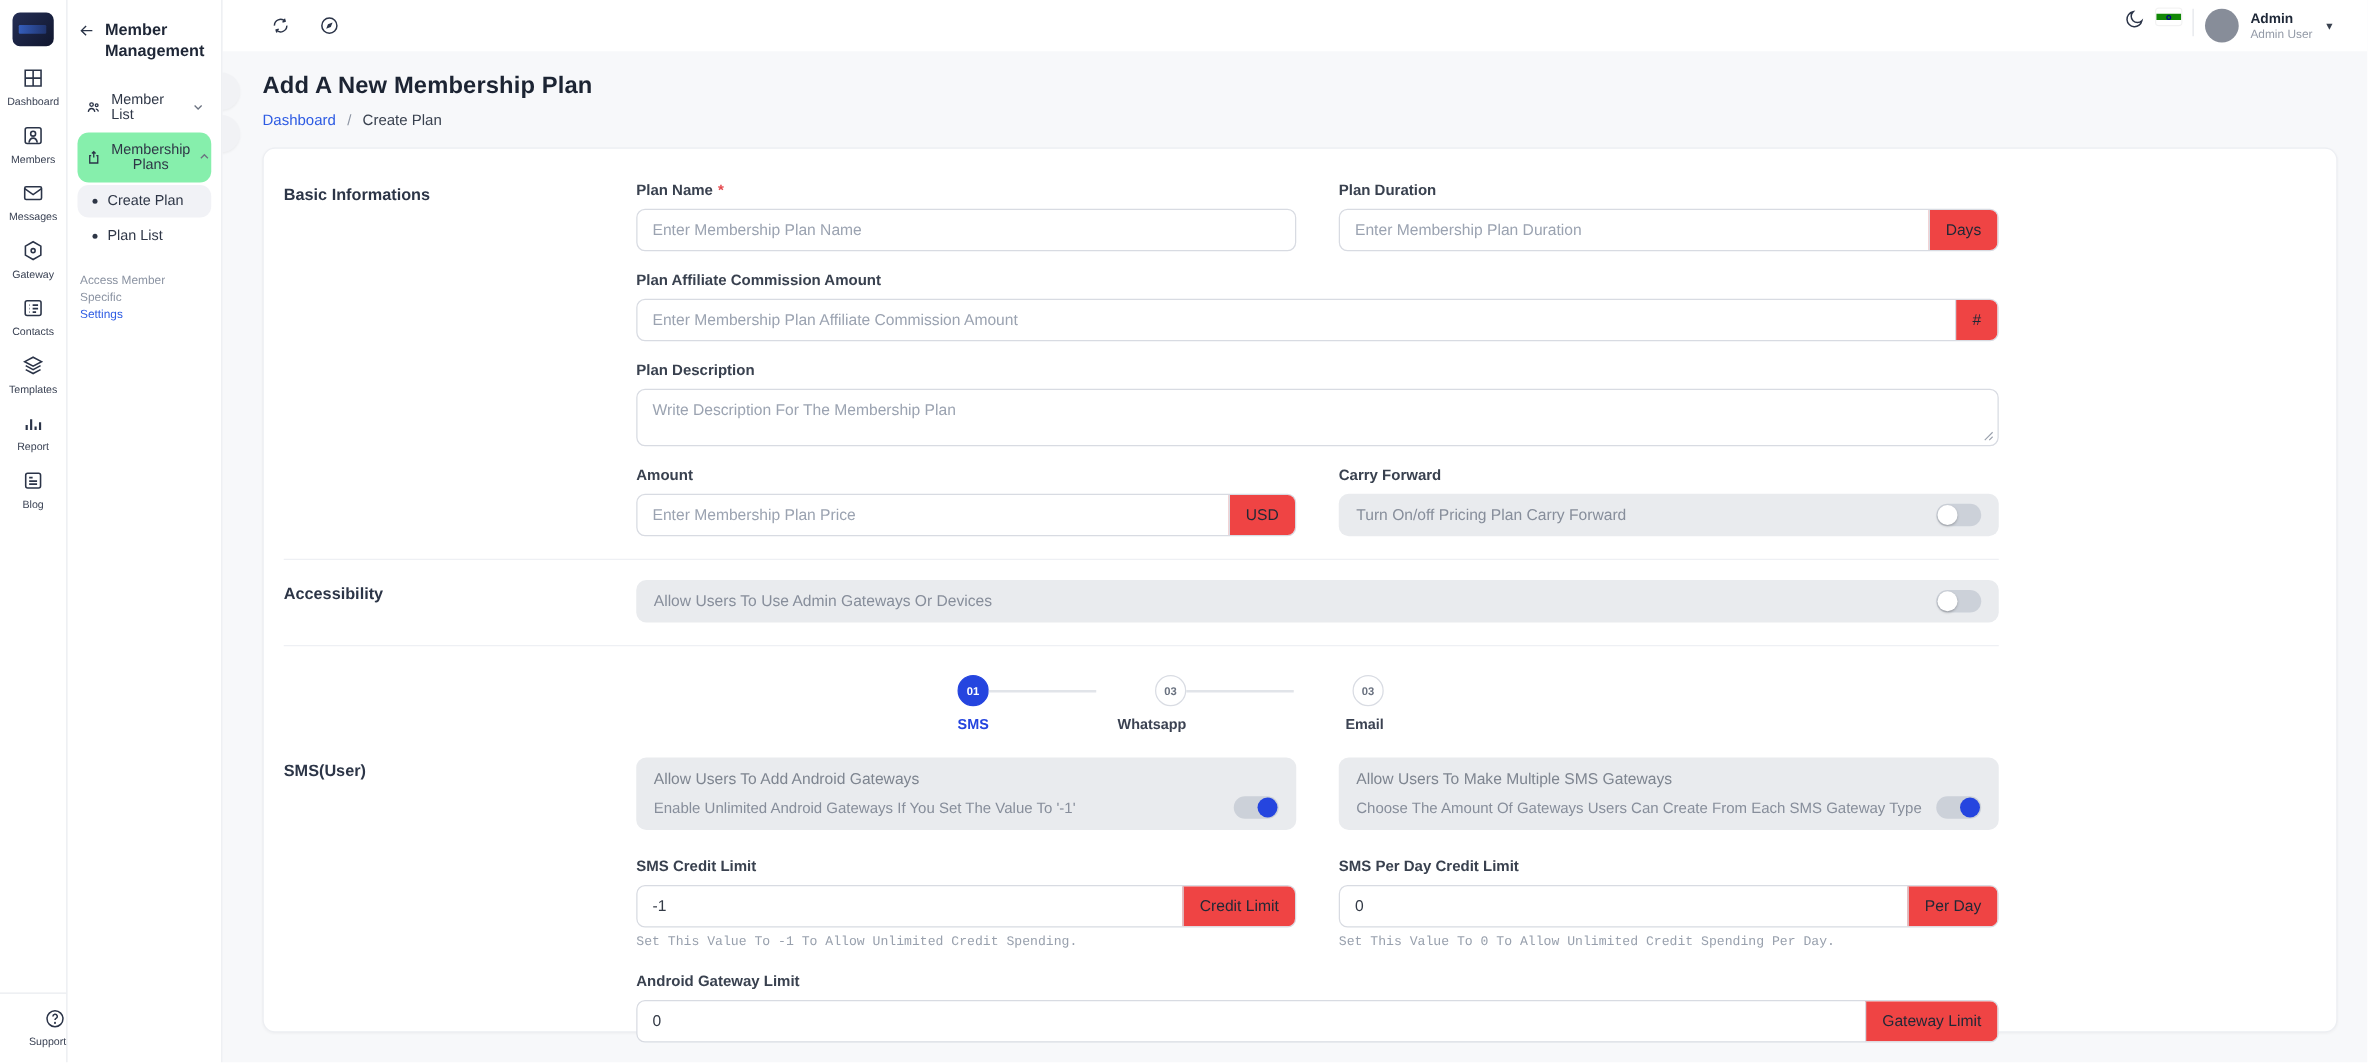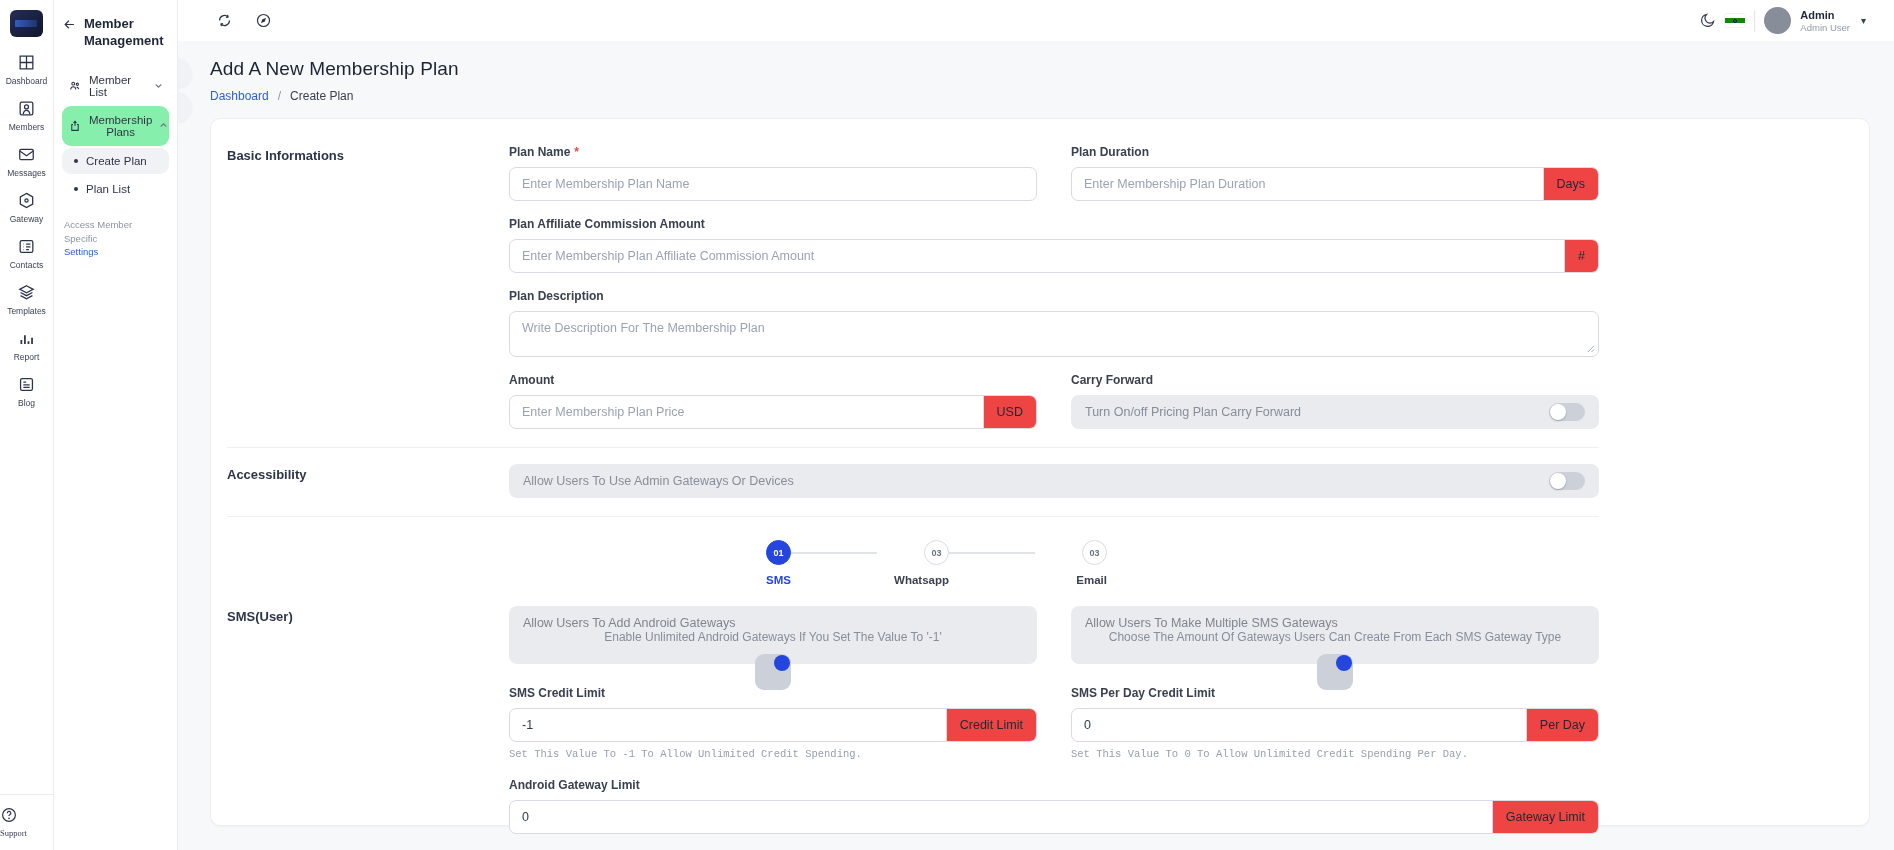--- a/index.html
+++ b/index.html
@@ -7,21 +7,21 @@
   body { font-family:"Liberation Sans", sans-serif; display:flex; background:#fff; color:#2c3547; }
   svg { display:block; }
 
   
   .rail { width:54px; flex:0 0 54px; background:#fff; border-right:1px solid #e9ebef; display:flex; flex-direction:column; align-items:center; z-index:5; }
   .rail-logo { width:33px; height:27px; border-radius:6px; margin:10px 0 16px; background:linear-gradient(135deg,#242e55,#10162e); position:relative; overflow:hidden; }
   .rail-logo::after { content:""; position:absolute; left:5px; top:10px; width:22px; height:7px; background:linear-gradient(90deg,#3a6bd8,#233a7a); opacity:.8; border-radius:1px; }
   .rail-item { display:flex; flex-direction:column; align-items:center; gap:4px; margin-bottom:13px; cursor:pointer; }
   .rail-item .rlabel { font-size:8.5px; color:#3a4254; }
   .rail-spacer { flex:1; }
-  .rail-support { width:100%; border-top:1px solid #e9ebef; padding:11px 0 12px; display:flex; flex-direction:column; align-items:flex-start; gap:4px;font-family:Liberation Serif, serif; }
+  .rail-support { width:100%; border-top:1px solid #e9ebef; padding:11px 0 12px; display:flex; flex-direction:column; align-items:flex-end; gap:4px; }
 
   
   .sidebar { width:124px; flex:0 0 124px; background:#fff; border-right:1px solid #e9ebef; padding:16px 8px 0 8px; z-index:4; }
   .sb-head { display:flex; gap:7px; margin-bottom:16px; align-items:flex-start; }
   .sb-title { font-size:13px; font-weight:bold; color:#1e2636; line-height:1.3; }
   .sb-item { display:flex; align-items:center; gap:7px; font-size:11.5px; color:#2e3646; padding:8px 6px; border-radius:9px; cursor:pointer; }
   .sb-item.hl { background:#86efac;text-align:center; }
   .sb-item .sb-item-label { flex:1; }
   .sb-sub { display:flex; align-items:center; gap:8px; font-size:11.5px; color:#2e3646; padding:7px 6px 7px 12px; border-radius:9px; cursor:pointer; margin-top:2px; }
   .sb-sub.active { background:#f1f2f6; }
@@ -30,33 +30,33 @@
   .sb-link { font-size:9.5px; color:#2d5be3; padding:0 2px; cursor:pointer; }
 
   
   .main { flex:1; display:flex; flex-direction:column; background:#f7f8fa; position:relative; }
   .fab-peek { position:absolute; left:-16px; width:30px; height:30px; border-radius:50%; background:#f1f2f5; box-shadow:0 1px 2px rgba(0,0,0,.05); z-index:0; }
   .fab-peek.p1 { top:58px; } .fab-peek.p2 { top:92px; }
 
   .topbar { height:41px; flex:0 0 41px; background:#fff; display:flex; align-items:center; padding:0 28px 0 38px; }
   .top-icons { display:flex; gap:22px; align-items:center; }
   .tico { cursor:pointer; }
-  .top-right { margin-left:auto; display:flex; align-items:center; gap:9px; }
+  .top-right { margin-left:auto; display:flex; align-items:flex-start; gap:9px; }
   .flag { width:20px; height:13px; border-radius:2px; overflow:hidden; position:relative; box-shadow:0 0 0 1px rgba(0,0,0,.05); }
   .flag .s1 { height:4.4px; background:#ff9933; } .flag .s2 { height:4.3px; background:#fff; } .flag .s3 { height:4.3px; background:#128807; }
   .flag .chakra { position:absolute; left:8px; top:4.7px; width:4px; height:4px; border-radius:50%; border:1px solid #000080; }
   .vdiv { width:1px; height:22px; background:#e3e6ea; }
   .user { display:flex; align-items:center; gap:9px; cursor:pointer; }
   .avatar { width:27px; height:27px; border-radius:50%; background:#878d99; }
   .uname { font-size:11px; font-weight:bold; color:#1f2838; }
   .urole { font-size:9.5px; color:#939aa7; margin-top:1px; }
   .caret { font-size:10px; color:#39414f; margin-left:2px; }
 
   .content { flex:1; padding:17px 24px 0 32px; position:relative; z-index:1; }
-  .page-title { font-size:19px; font-weight:normal; color:#1c2433; letter-spacing:.1px; }
+  .page-title { font-size:19px; font-weight:bold; color:#1c2433; letter-spacing:.1px; }
   .breadcrumb { display:flex; gap:9px; align-items:center; margin:9px 0 15px; font-size:12px; }
   .bc-link { color:#2d5be3; cursor:pointer; }
   .bc-sep { color:#8d95a3; }
   .bc-cur { color:#39414f; }
 
   
   .card { background:#fff; border:1px solid #eceef2; border-radius:10px; padding:26px 16px 20px; box-shadow:0 1px 2px rgba(16,24,40,.03); height:708px; }
   .card-inner { width:1372px; }
   .frow { display:flex; }
   .flabel { width:282px; flex:0 0 282px; font-size:13px; font-weight:bold; color:#2c3547; padding-top:3px; }
@@ -70,21 +70,21 @@
   .igroup input::placeholder, textarea::placeholder { color:#9ba3b1; }
   .suffix { border-left:1px solid #d8dbe2; display:flex; align-items:center; padding:0 13px; font-size:12.5px; font-weight:500; color:#1f2836; background:#ef4444; white-space:nowrap; }
   .tarea-wrap { position:relative; }
   textarea { width:100%; height:46px; border:1px solid #d8dbe2; border-radius:7px; padding:9px 12px; font-size:12.5px; color:#333a46; font-family:"Liberation Sans", sans-serif; resize:none; outline:none; display:block; }
   .resize-h { position:absolute; right:4px; bottom:4px; }
   .hr { border-top:1px solid #eef0f4; margin:18px 0 16px; }
   .panel { background:#e9ebee; border-radius:8px; padding:0 14px; display:flex; align-items:center; font-size:12.5px; color:#878e9b; }
   .panel.oneline { height:34px; justify-content:space-between; }
   .panel.twoline { flex-direction:column; align-items:stretch; padding:10px 14px 9px; height:58px; justify-content:space-between; }
   .panel .ptitle { font-size:12.5px; color:#7e London8590; color:#7e8590; }
-  .panel .prow2 { display:flex; align-items:center; justify-content:space-between; gap:10px;flex-direction:column; }
+  .panel .prow2 { display:flex; align-items:center; justify-content:space-between; gap:10px; }
   .panel .psub { font-size:12px; color:#878e9b; }
   .toggle { width:36px; height:18px; border-radius:9px; background:#ccd1d9; position:relative; flex:0 0 36px; cursor:pointer; }
   .toggle .knob { width:16px; height:16px; border-radius:50%; position:absolute; top:1px; }
   .toggle.off .knob { left:1px; background:#fff; box-shadow:0 1px 2px rgba(0,0,0,.25); }
   .toggle.on .knob { right:1px; background:#2545df; }
   .help { font-size:10.5px; color:#98a0ad; margin-top:6px;font-family:Liberation Mono, monospace; }
 
   
   .stepper { display:flex; justify-content:center; align-items:flex-start; margin:23px 0 20px; }
   .step { display:flex; flex-direction:column; align-items:flex-end; width:72px; }

